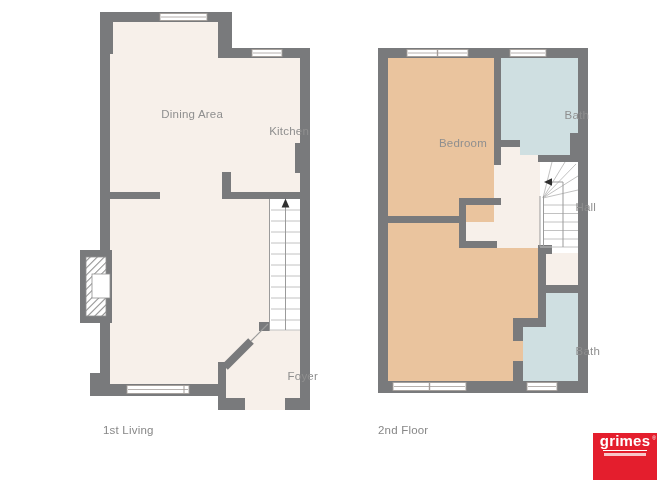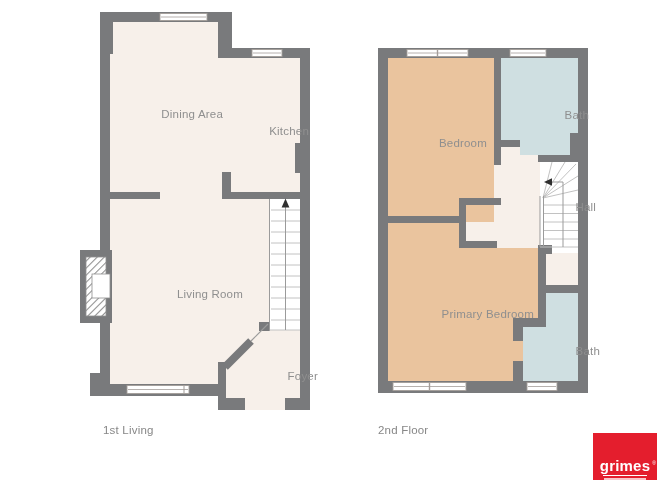--- a/index.html
+++ b/index.html
@@ -3,21 +3,21 @@
 <meta charset="utf-8">
 <style>
   html,body{margin:0;padding:0;background:#ffffff;}
   #canvas{position:relative;width:668px;height:501px;background:#ffffff;overflow:hidden;
           font-family:"Liberation Sans", sans-serif;}
   #plan-svg{position:absolute;left:0;top:0;}
   .room-label{position:absolute;font-size:11.5px;color:#8f8f8f;letter-spacing:.2px;
               text-align:right;white-space:nowrap;}
   .floor-caption{position:absolute;font-size:11.5px;color:#878787;letter-spacing:.2px;}
   #logo{position:absolute;left:593px;top:433px;width:64px;height:47px;background:#e41e2d;
-        display:flex;flex-direction:column;align-items:center;justify-content:flex-end;}
+        display:flex;flex-direction:column;align-items:center;justify-content:flex-start;}
   #logo .brand-row{position:relative;color:#ffffff;font-size:15px;font-weight:700;
         letter-spacing:.2px;line-height:15px;}
   #logo .reg{position:absolute;right:-6px;top:-2px;font-size:5px;font-weight:400;}
   #logo .rule{width:44px;height:1px;background:#ffffff;margin-top:2px;}
   #logo .tagline{width:42px;height:2.5px;background:rgba(255,255,255,.75);margin-top:2px;}
 </style>
 </head>
 <body>
 
 <div id="canvas">
@@ -177,27 +177,25 @@
         <line x1="540" y1="196" x2="540" y2="247" stroke="#9b9b9b"></line>
         <line x1="543.5" y1="196" x2="543.5" y2="247" stroke="#9b9b9b"></line>
         <polyline points="563,247 563,182 549,182" fill="none" stroke="#9b9b9b"></polyline>
         <polygon points="544,182 552,178.2 552,185.8" fill="#2f2f2f" stroke="none"></polygon>
       </g>
     </g>
   </svg>
 
   <div class="room-label" style="left:103px;top:108px;width:120px;">Dining Area</div>
   <div class="room-label" style="left:209px;top:125px;width:100px;">Kitchen</div>
-  <div class="room-label" style="left:123px;top:288px;width:120px;">Living Room</div>
   <div class="room-label" style="left:218px;top:370px;width:100px;">Foyer</div>
 
   <div class="room-label" style="left:387px;top:137px;width:100px;">Bedroom</div>
   <div class="room-label" style="left:489px;top:109px;width:100px;">Bath</div>
   <div class="room-label" style="left:466px;top:201px;width:100px;margin-left:30px;">Hall</div>
-  <div class="room-label" style="left:374px;top:308px;width:160px;">Primary Bedroom</div>
   <div class="room-label" style="left:500px;top:345px;width:100px;">Bath</div>
 
   <div class="floor-caption" style="left:103px;top:424px;">1st Living</div>
   <div class="floor-caption" style="left:378px;top:424px;">2nd Floor</div>
 
   <div id="logo">
     <div class="brand-row">
       <span>grimes</span><span class="reg">®</span>
     </div>
     <div class="rule"></div>

